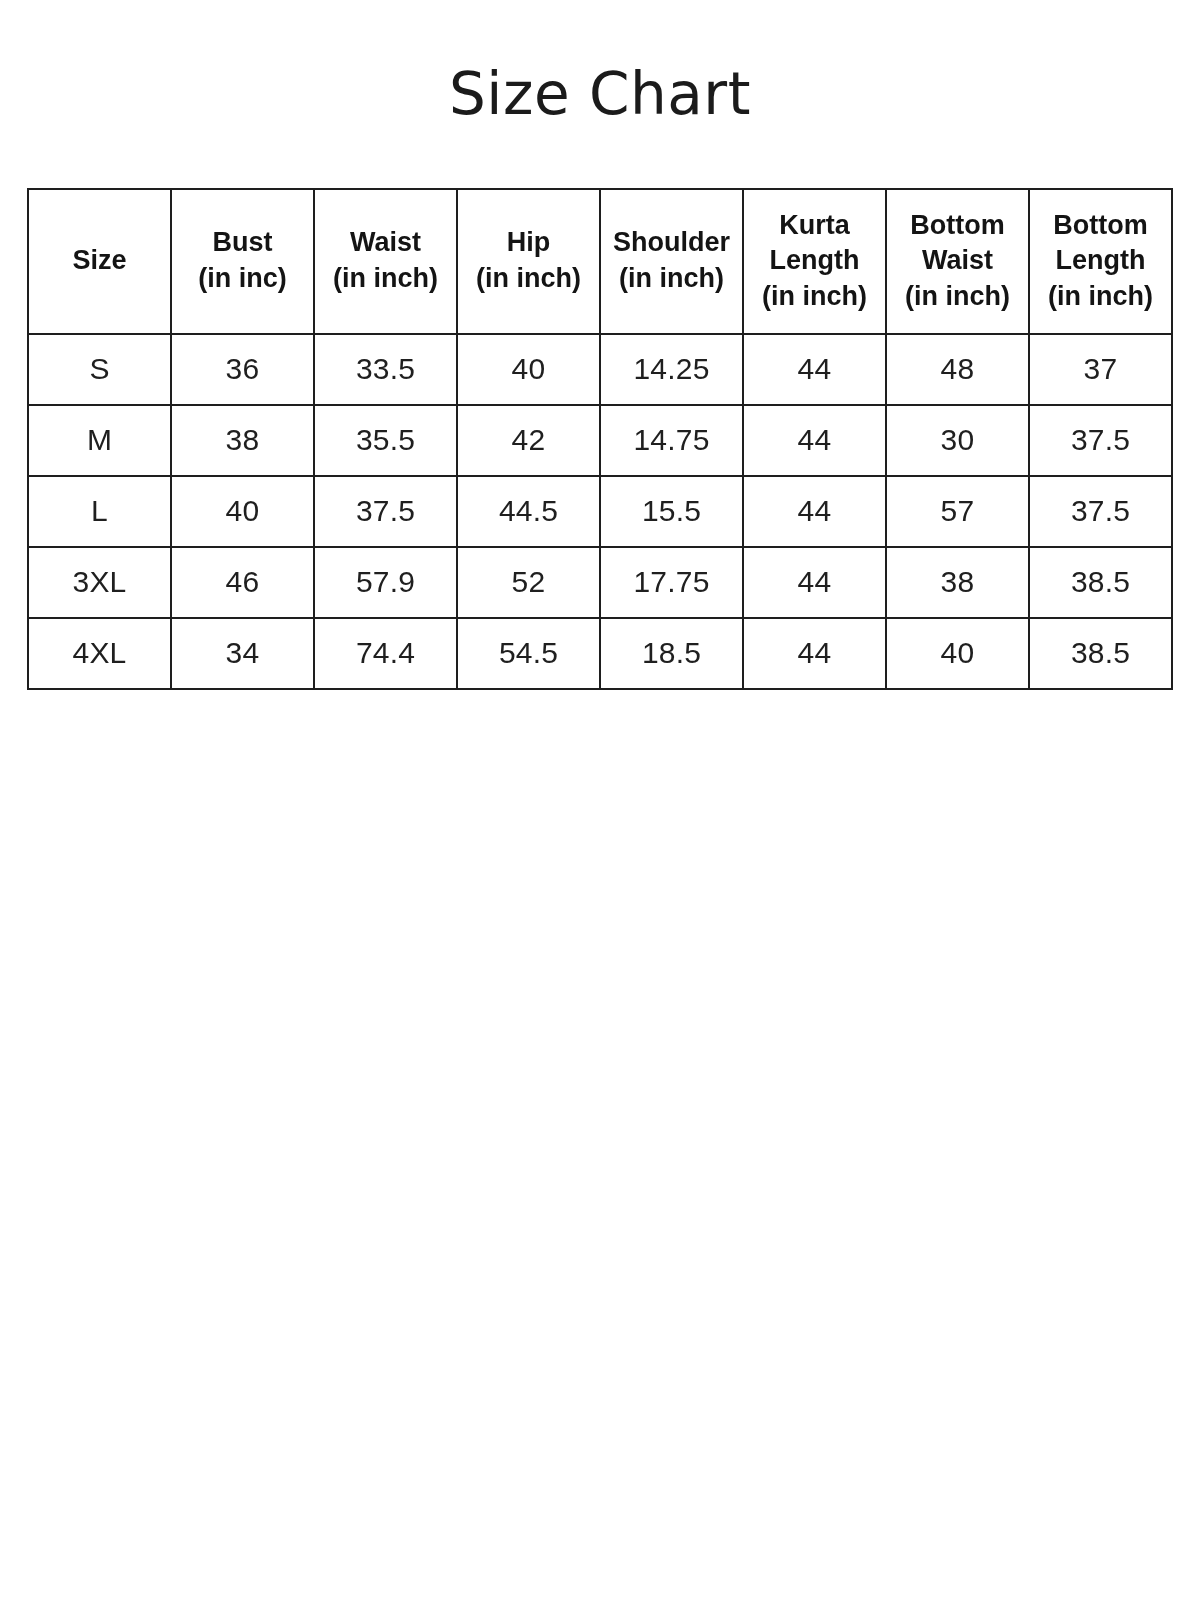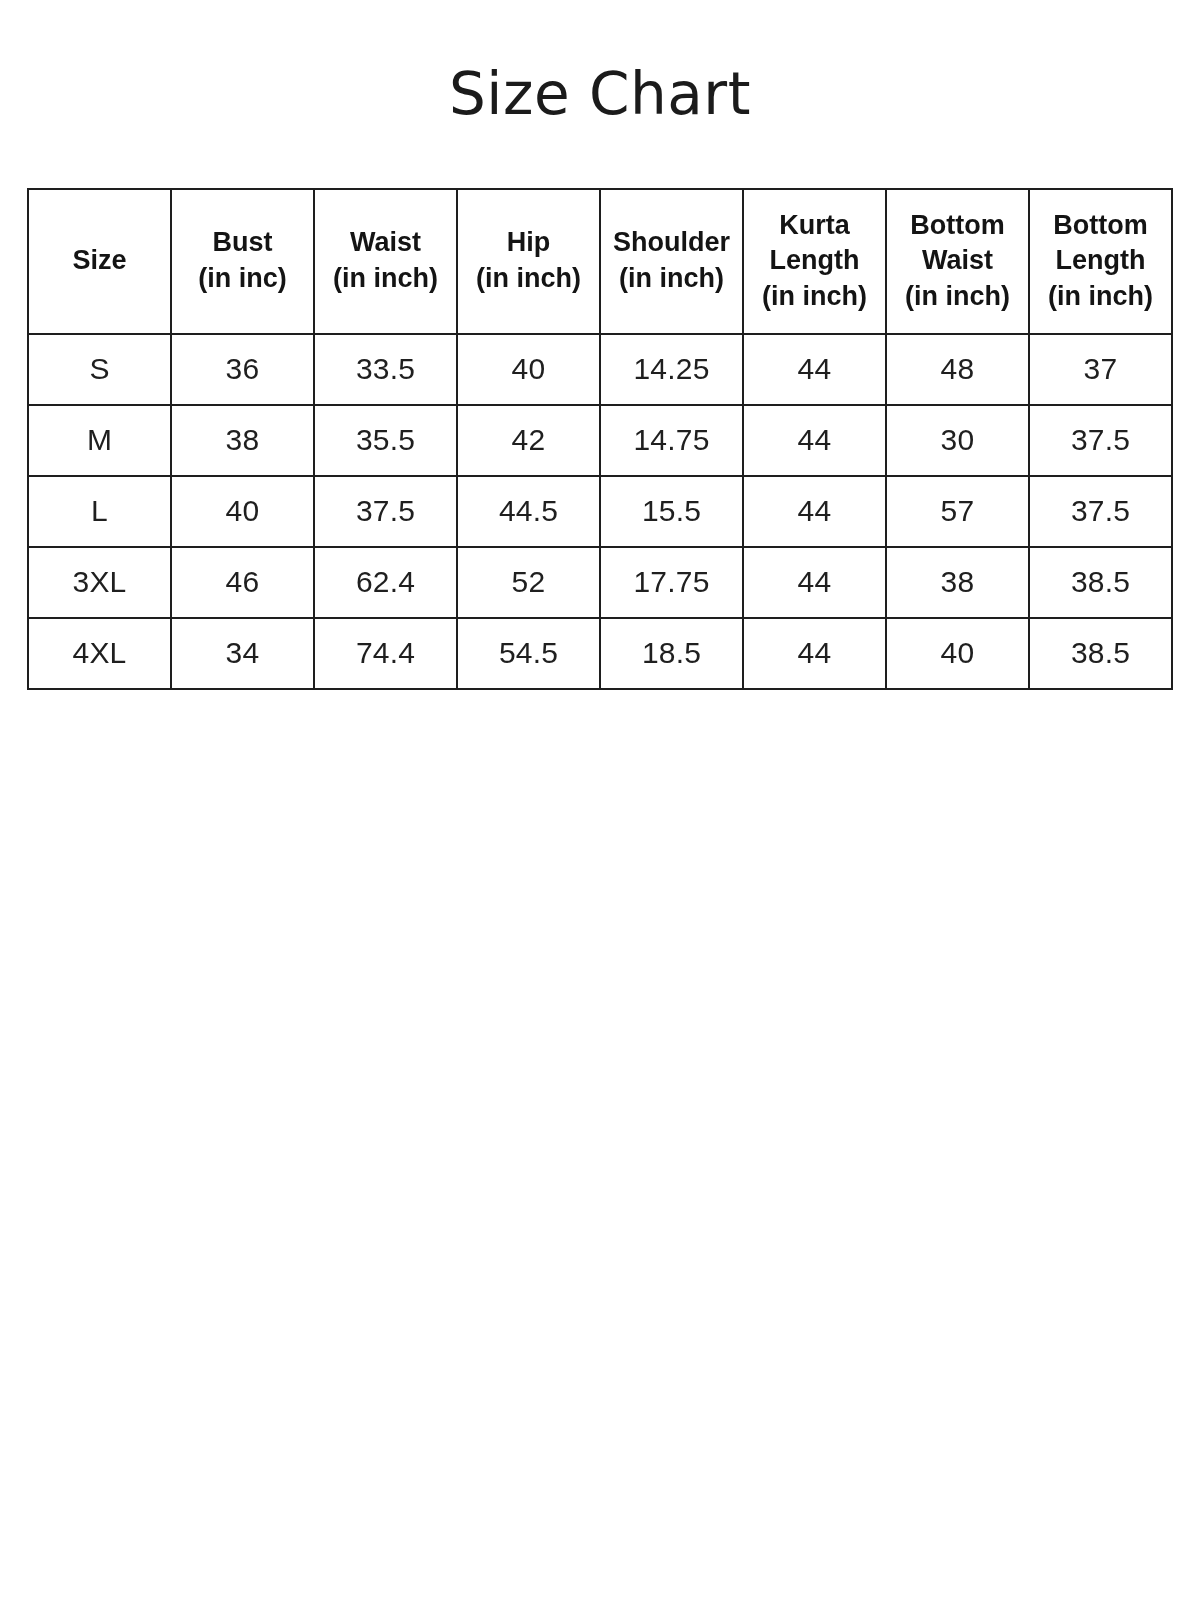--- a/index.html
+++ b/index.html
@@ -109,21 +109,21 @@
       <td>37.5</td>
       <td>44.5</td>
       <td>15.5</td>
       <td>44</td>
       <td>57</td>
       <td>37.5</td>
     </tr>
     <tr>
       <td>3XL</td>
       <td>46</td>
-      <td>62.4</td>
+      <td>57.9</td>
       <td>52</td>
       <td>17.75</td>
       <td>44</td>
       <td>38</td>
       <td>38.5</td>
     </tr>
     <tr>
       <td>4XL</td>
       <td>34</td>
       <td>74.4</td>

